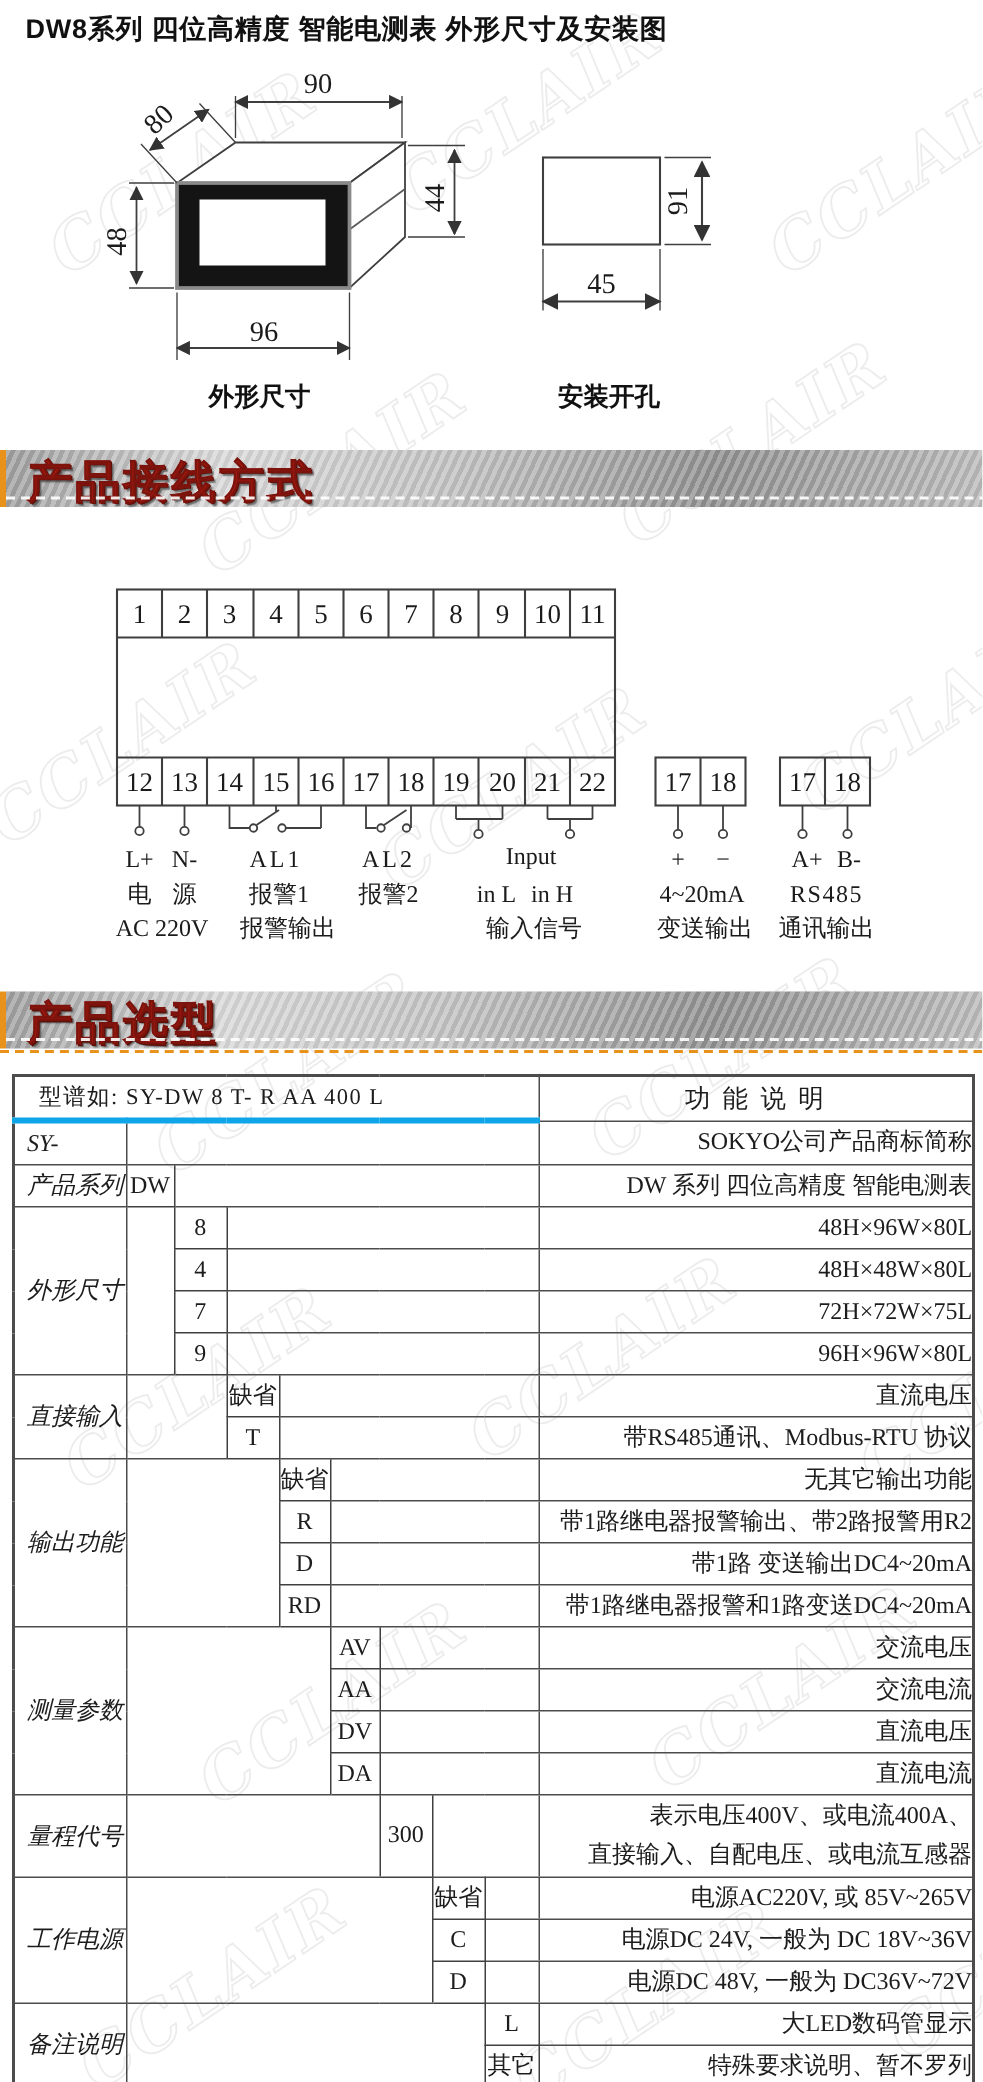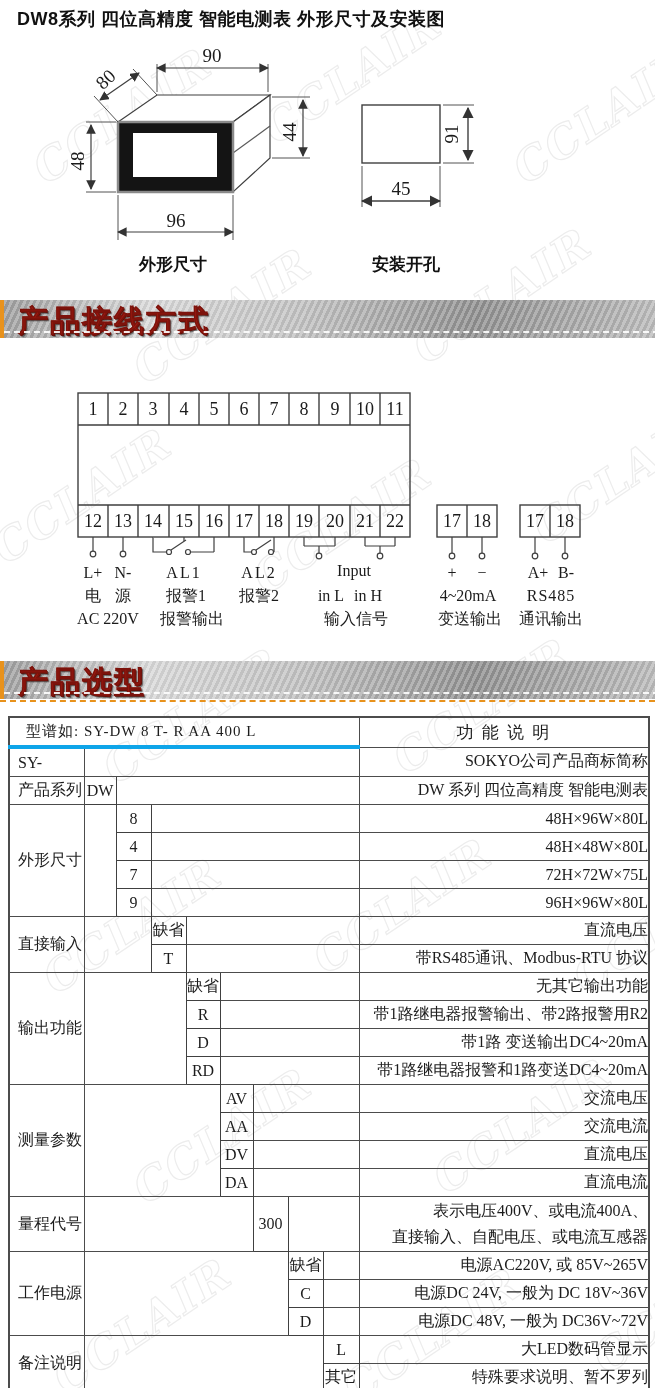--- a/index.html
+++ b/index.html
@@ -32,21 +32,21 @@
   #orange-dash{position:absolute;left:0;top:700px;width:655px;border-top:2px dashed #e8921c;}
   
   .layer{position:absolute;left:0;pointer-events:none;}
   svg text{font-family:"Liberation Serif","DejaVu Serif",serif;fill:#1b1b1b;}
   
   #selection-table{position:absolute;left:8px;top:716px;}
   table{border-collapse:collapse;table-layout:fixed;width:642px;border:2px solid #4c4c4c;}
   td{height:27px;font-size:16px;color:#1c1c1c;overflow:hidden;white-space:nowrap;padding:0;}
   td.hl{border-bottom:4px solid #0ea5e9;padding-left:16px;font-size:15px;letter-spacing:1px;}
   td.hr{border-bottom:1px solid #4c4c4c;border-left:1px solid #4c4c4c;text-align:center;font-size:17px;letter-spacing:2px;}
-  td.lbl{border-right:1px solid #4c4c4c;border-bottom:1px solid #4c4c4c;padding-left:8px;}
+  td.lbl{border-right:1px solid #4c4c4c;border-bottom:1px solid #4c4c4c;padding-left:8px;font-style:italic;}
   td.code{border:1px solid #404040;text-align:center;}
   td.e{border-bottom:1px solid #4c4c4c;}
   td.desc{border-bottom:1px solid #4c4c4c;border-left:1px solid #4c4c4c;padding-left:10px;text-align:right;margin-left:16px;}
   tr.tall td{height:54px;}
   td.desc span{display:block;line-height:26px;}
 </style>
 </head>
 <body>
 
 <div id="page">

